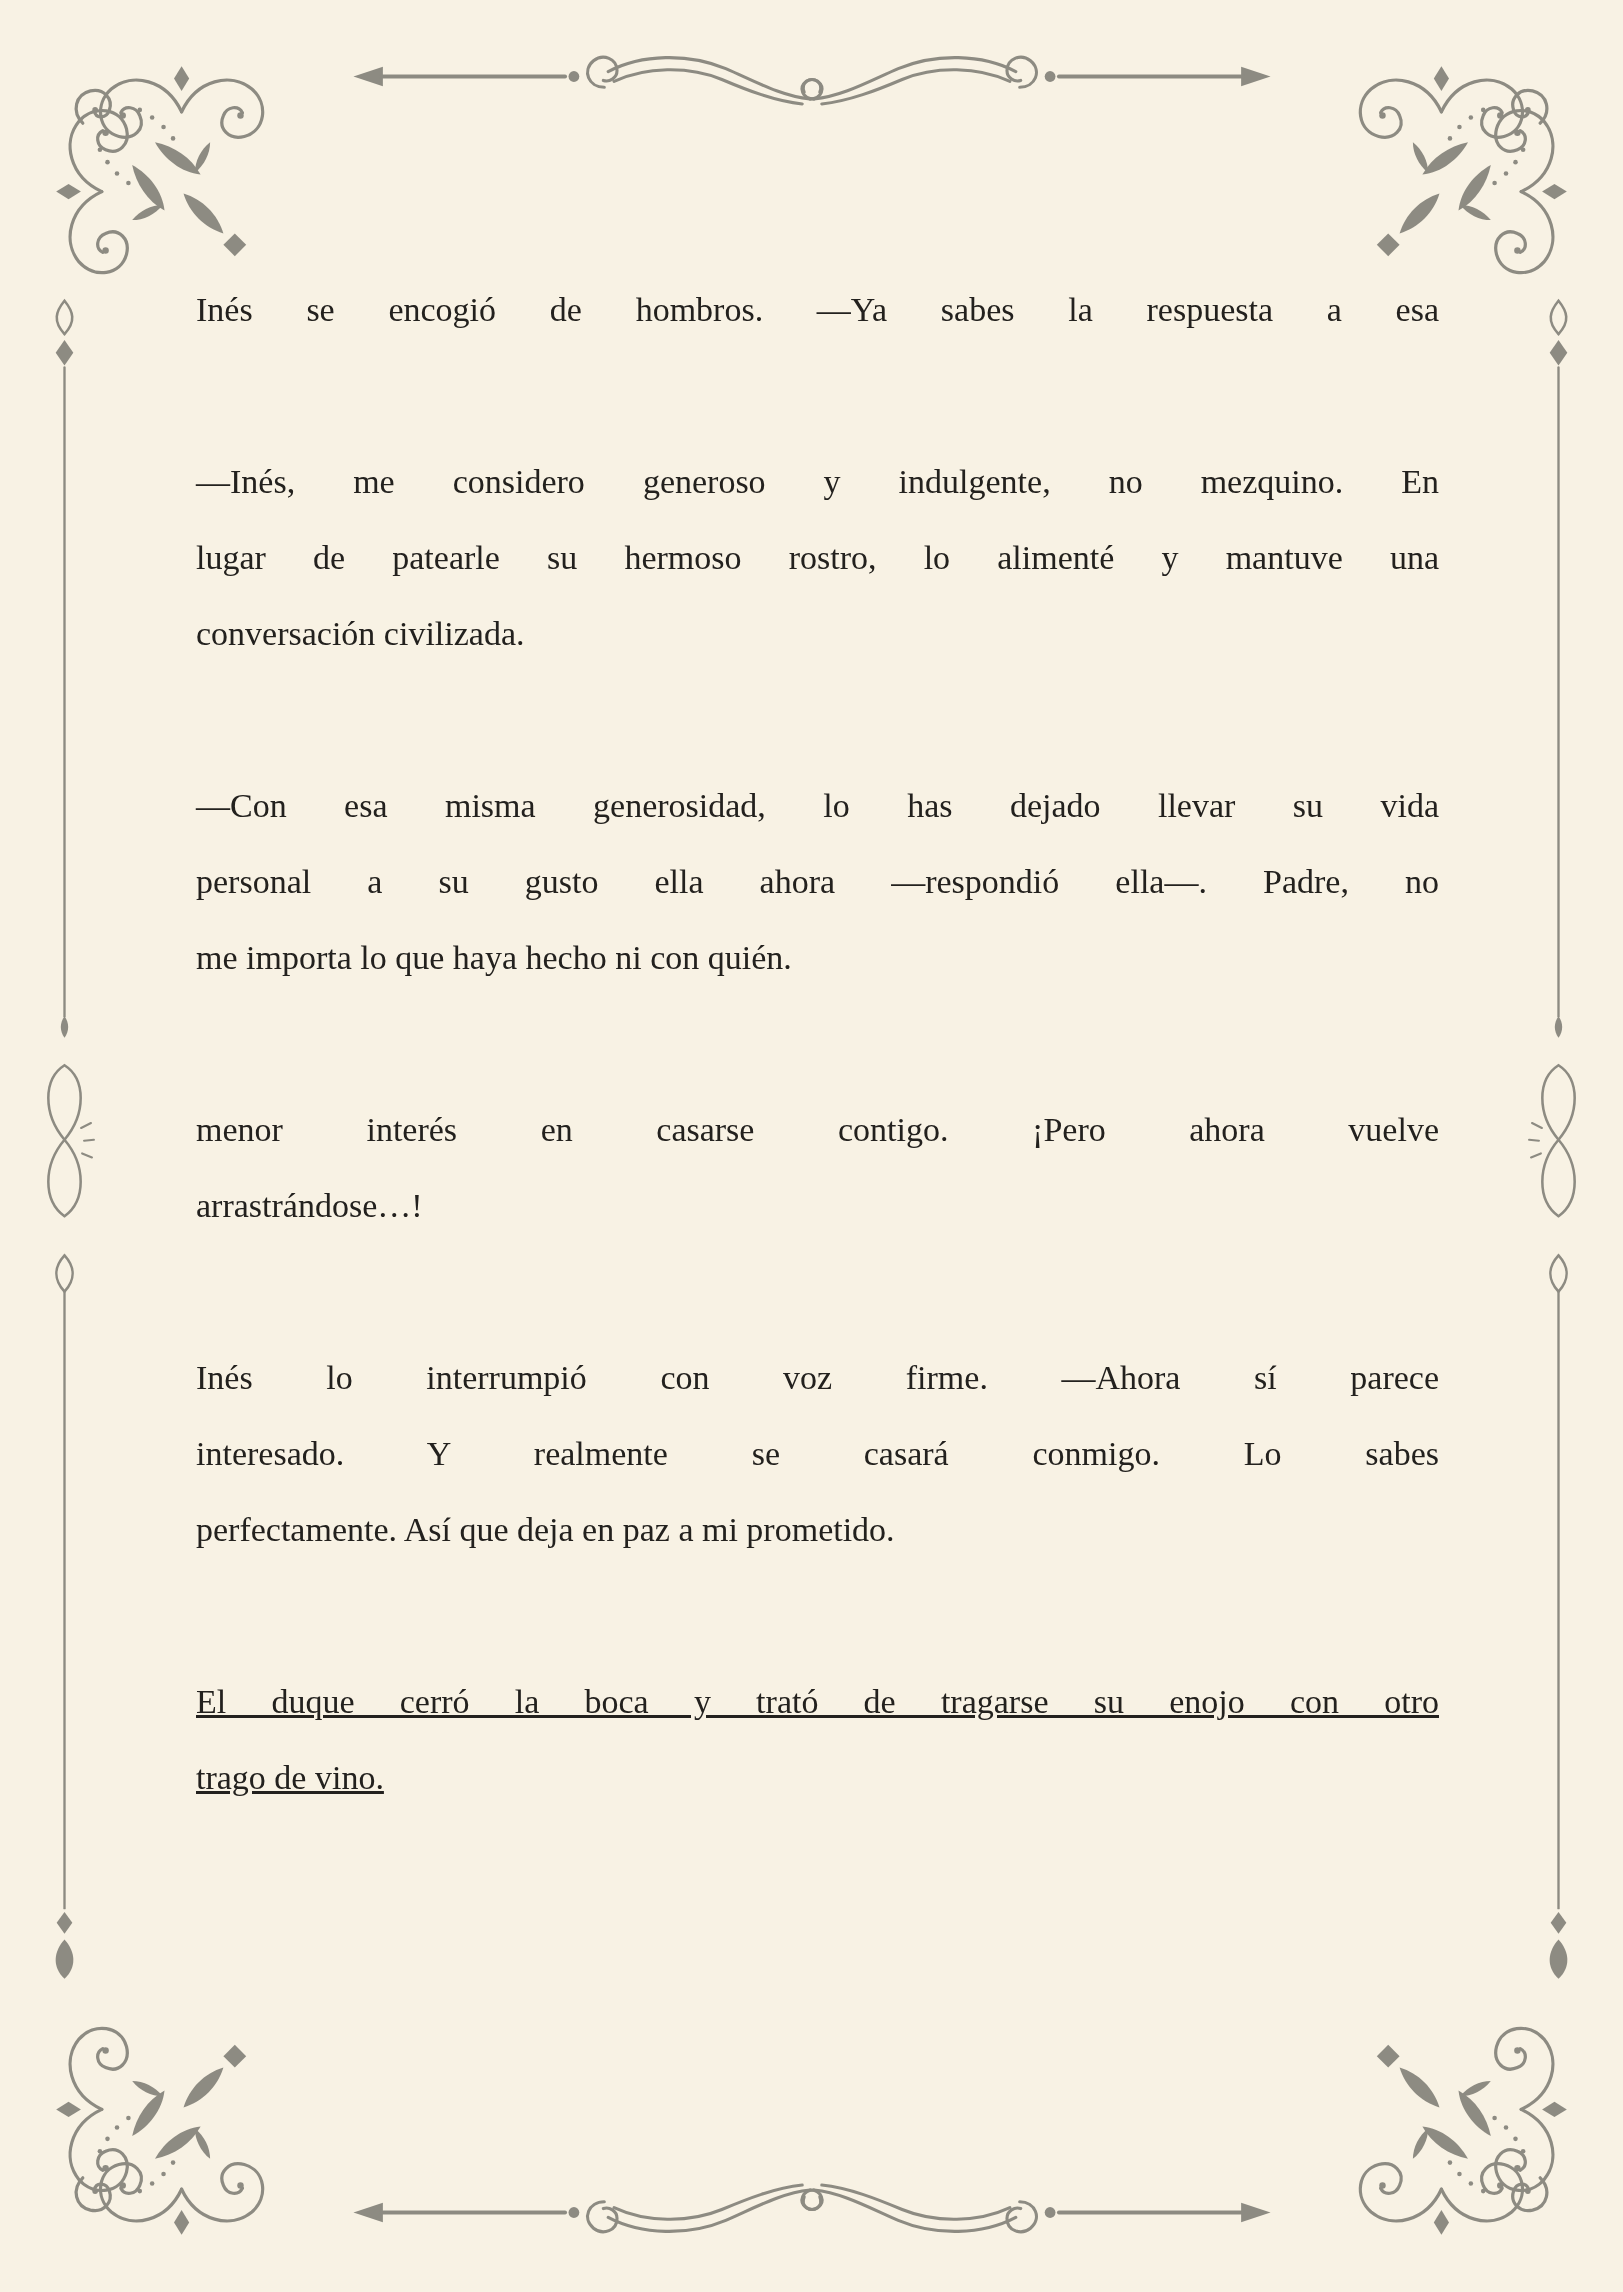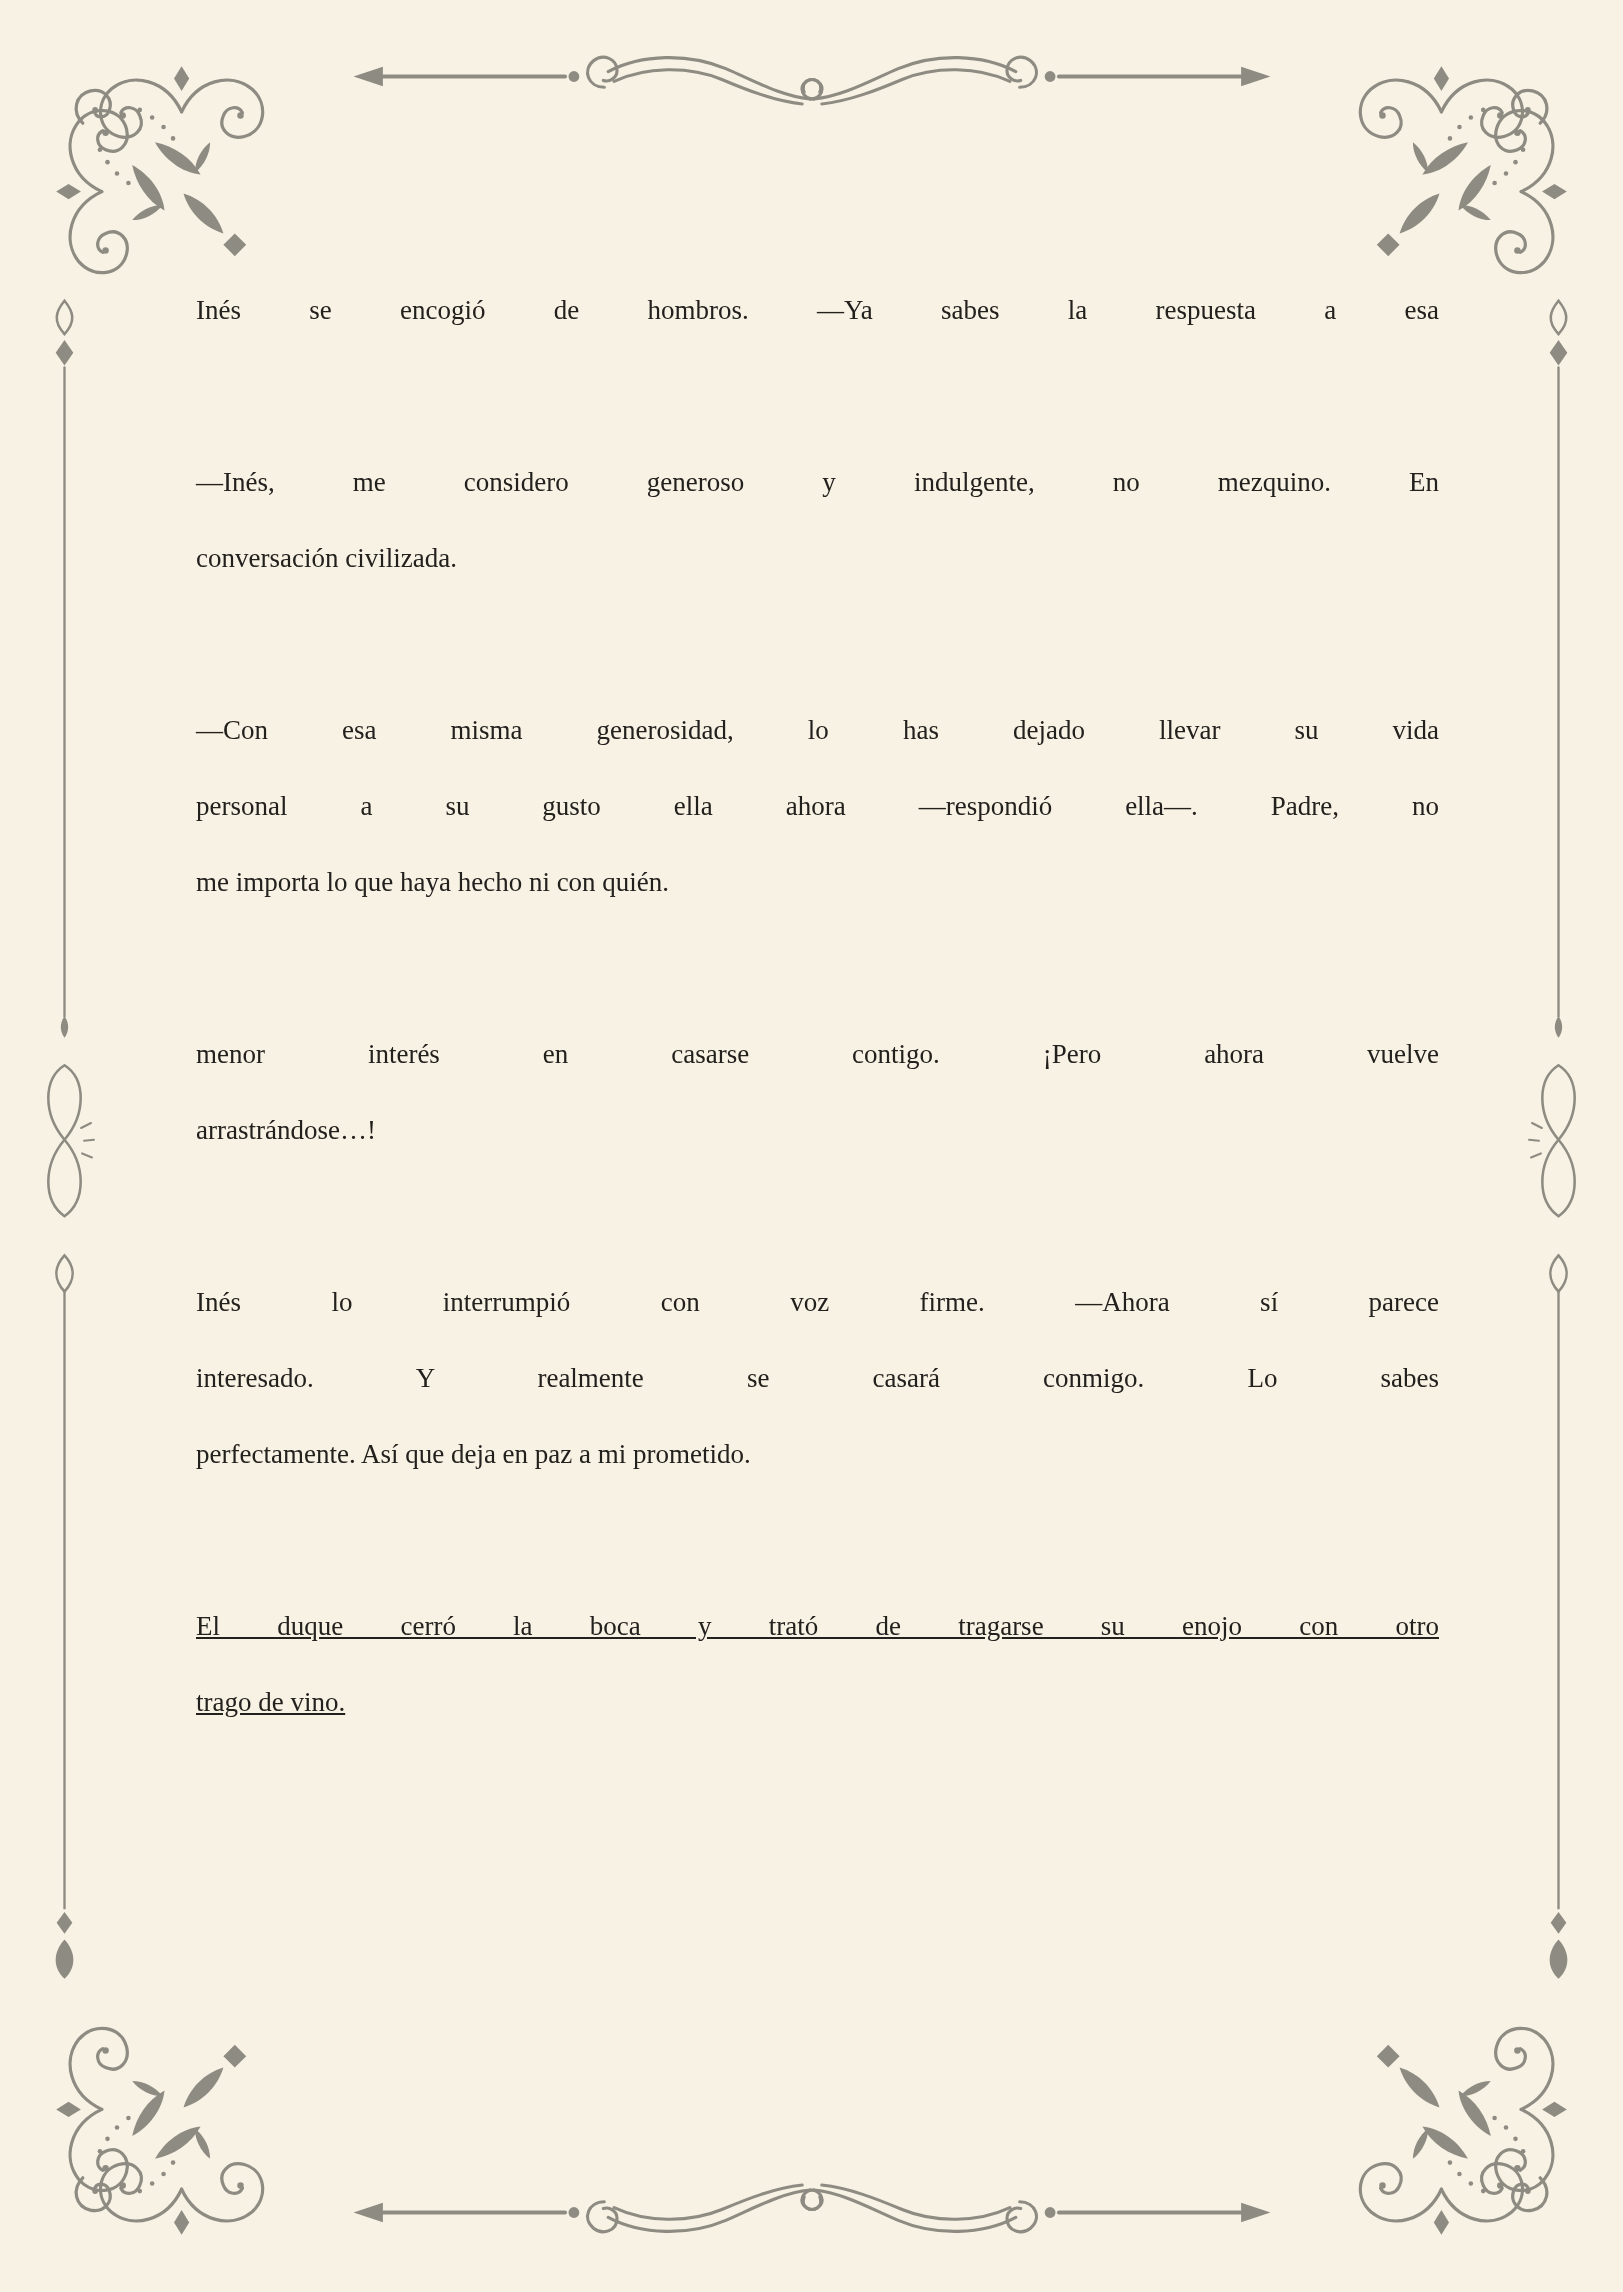--- a/index.html
+++ b/index.html
@@ -11,21 +11,21 @@
   body{
     width:1623px;height:2293px;position:relative;overflow:hidden;
     background:var(--bg);
     font-family:"Liberation Serif","DejaVu Serif",serif;
   }
   .page{position:absolute;inset:0;}
   
   .text-block{
     position:absolute;left:196px;right:184px;top:272px;
     color:var(--ink);
-    font-size:27px;line-height:76px;
+    font-size:34px;line-height:76px;
   }
   .paragraph{margin:0 0 96px 0;}
   .paragraph:last-child{margin-bottom:0;text-decoration:underline;}
   .line{text-align:justify;text-align-last:justify;}
   .line.last{text-align-last:left;}
   
   svg.orn-svg{position:absolute;color:var(--orn);overflow:visible;}
   .corner{width:247px;height:247px;}
   .corner.tl{left:41px;top:51px;}
   .corner.tr{right:41px;top:51px;transform:scaleX(-1);}
@@ -125,20 +125,21 @@
   <svg class="orn-svg rail right" viewBox="0 0 60 1760">
       <use href="#rail-src"></use>
     </svg>
 
   <section class="text-block">
       <div class="paragraph">
         <div class="line">Inés se encogió de hombros. —Ya sabes la respuesta a esa</div>
       </div>
       <div class="paragraph">
         <div class="line">—Inés, me considero generoso y indulgente, no mezquino. En</div>
+        <div class="line">lugar de patearle su hermoso rostro, lo alimenté y mantuve una</div>
         <div class="line last">conversación civilizada.</div>
       </div>
       <div class="paragraph">
         <div class="line">—Con esa misma generosidad, lo has dejado llevar su vida</div>
         <div class="line">personal a su gusto ella ahora —respondió ella—. Padre, no</div>
         <div class="line last">me importa lo que haya hecho ni con quién.</div>
       </div>
       <div class="paragraph">
         <div class="line">menor interés en casarse contigo. ¡Pero ahora vuelve</div>
         <div class="line last">arrastrándose…!</div>

